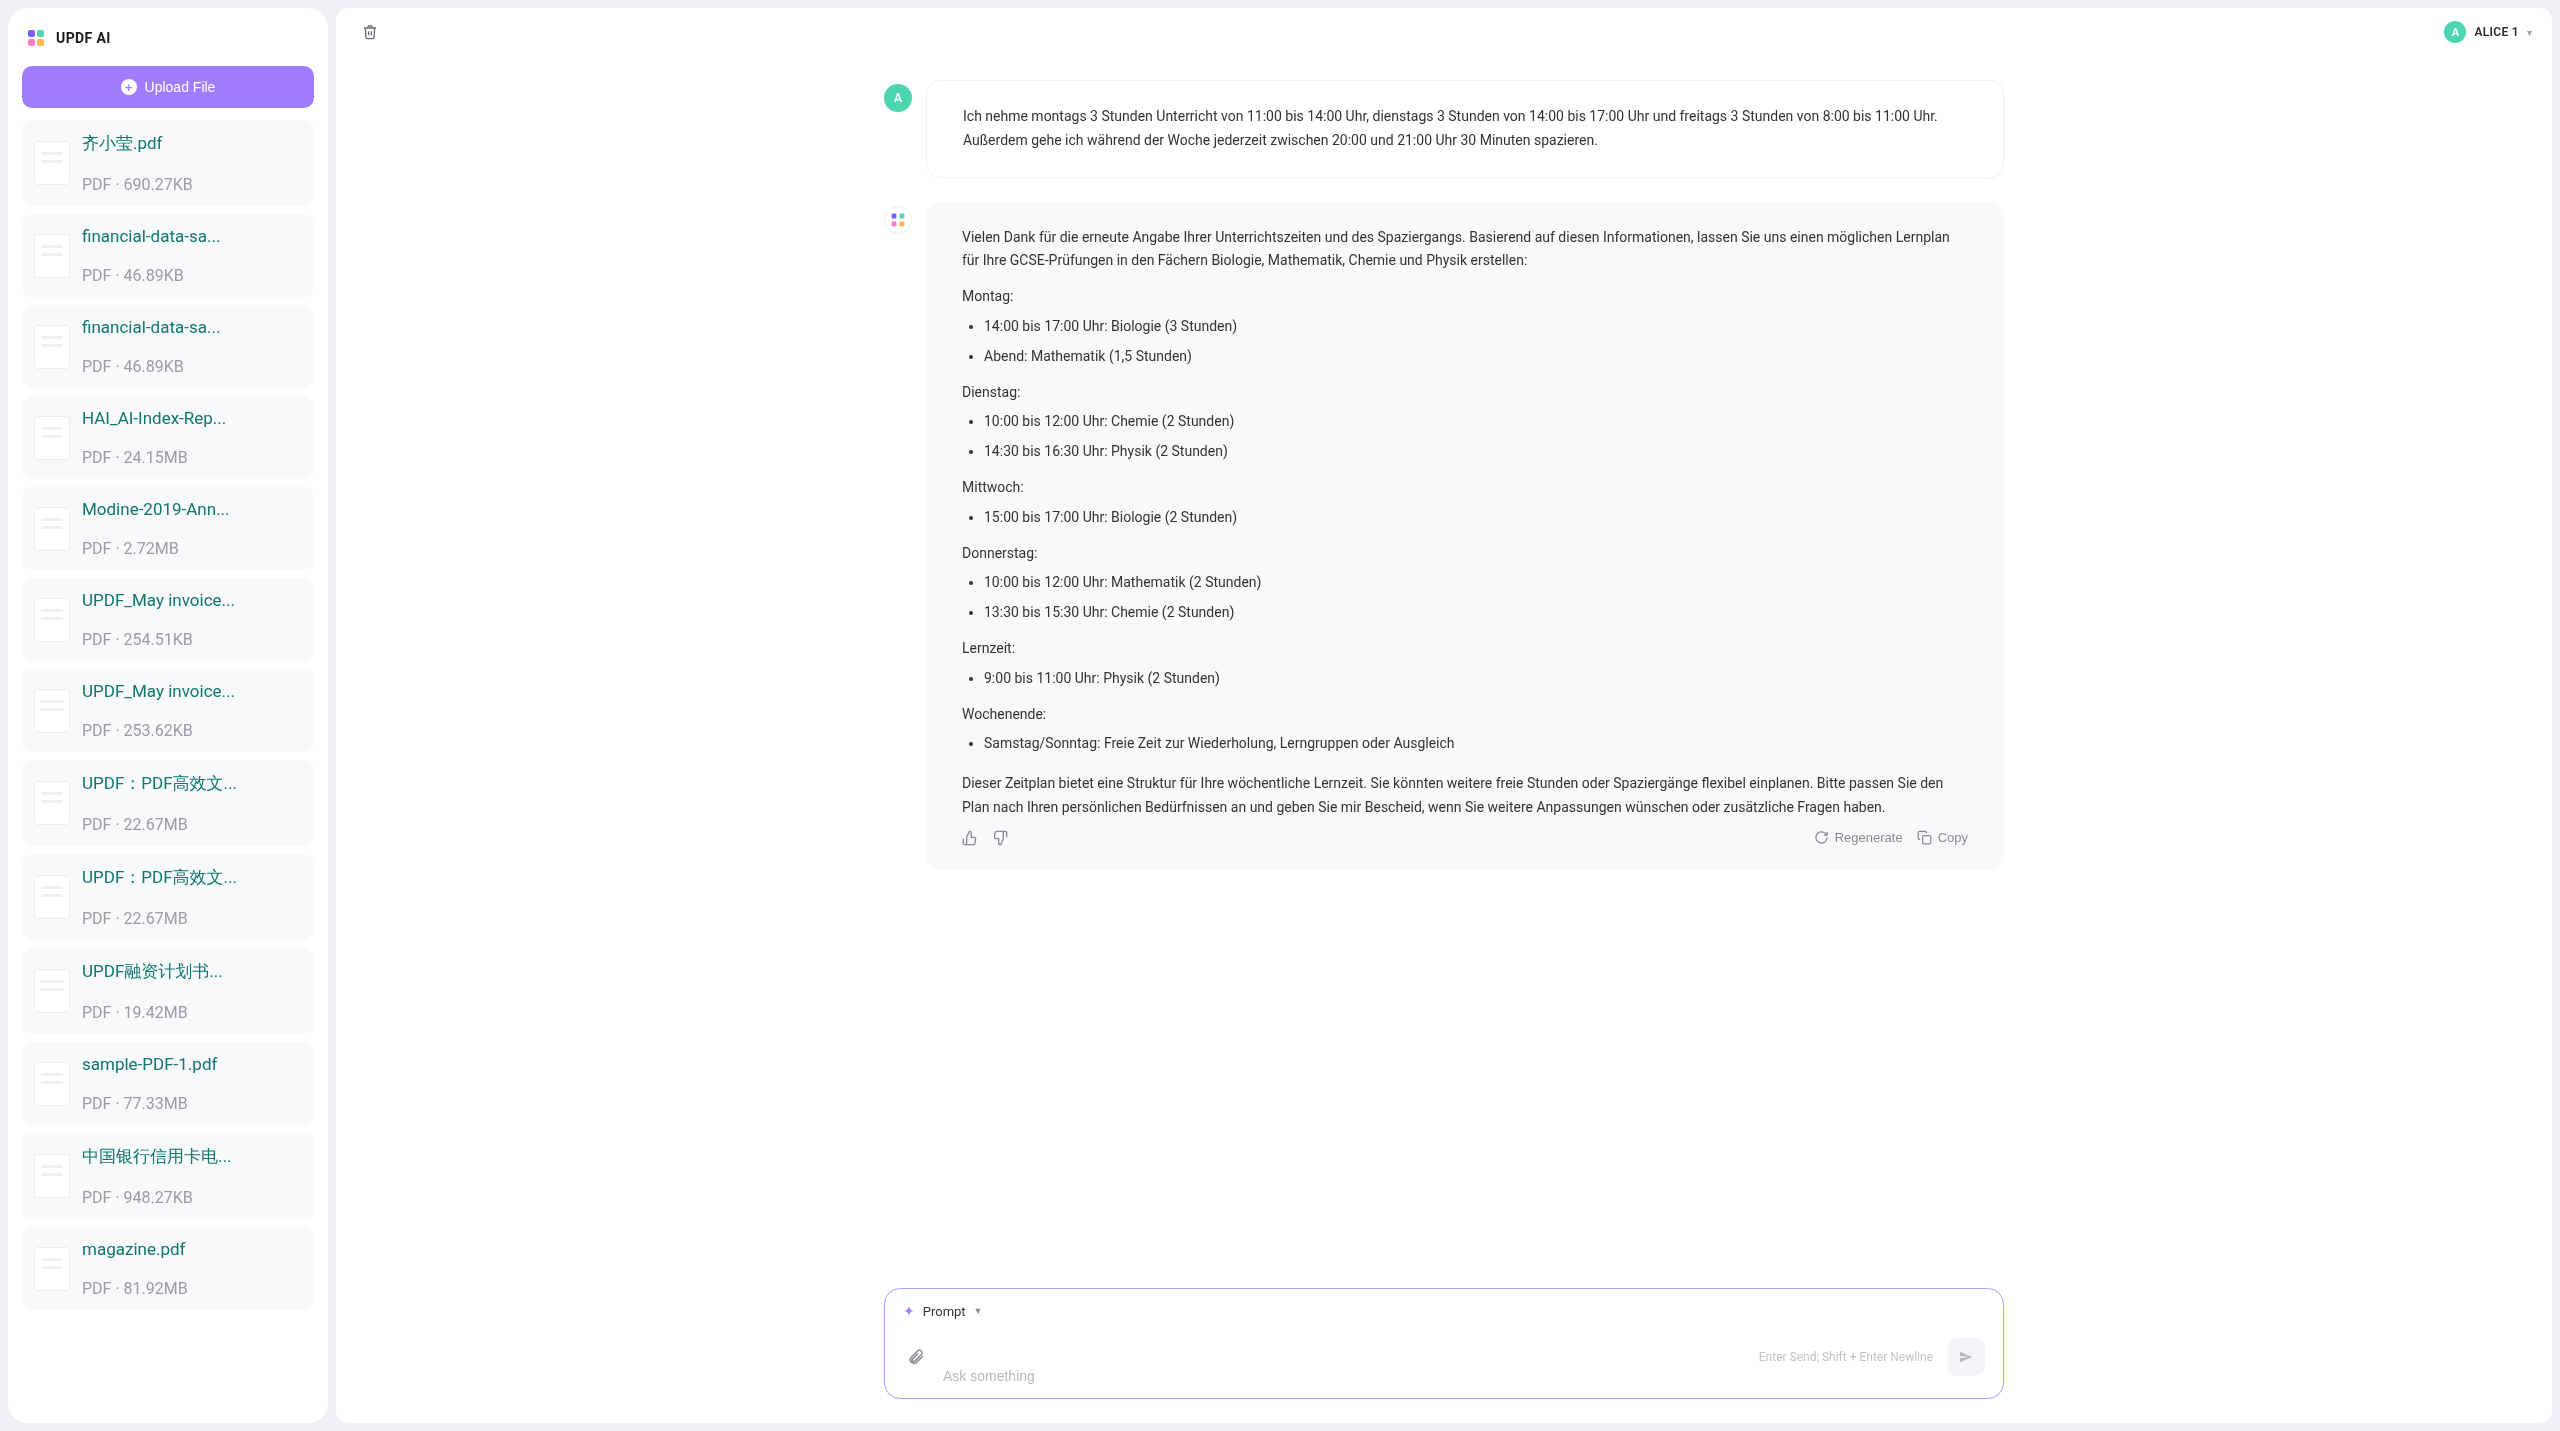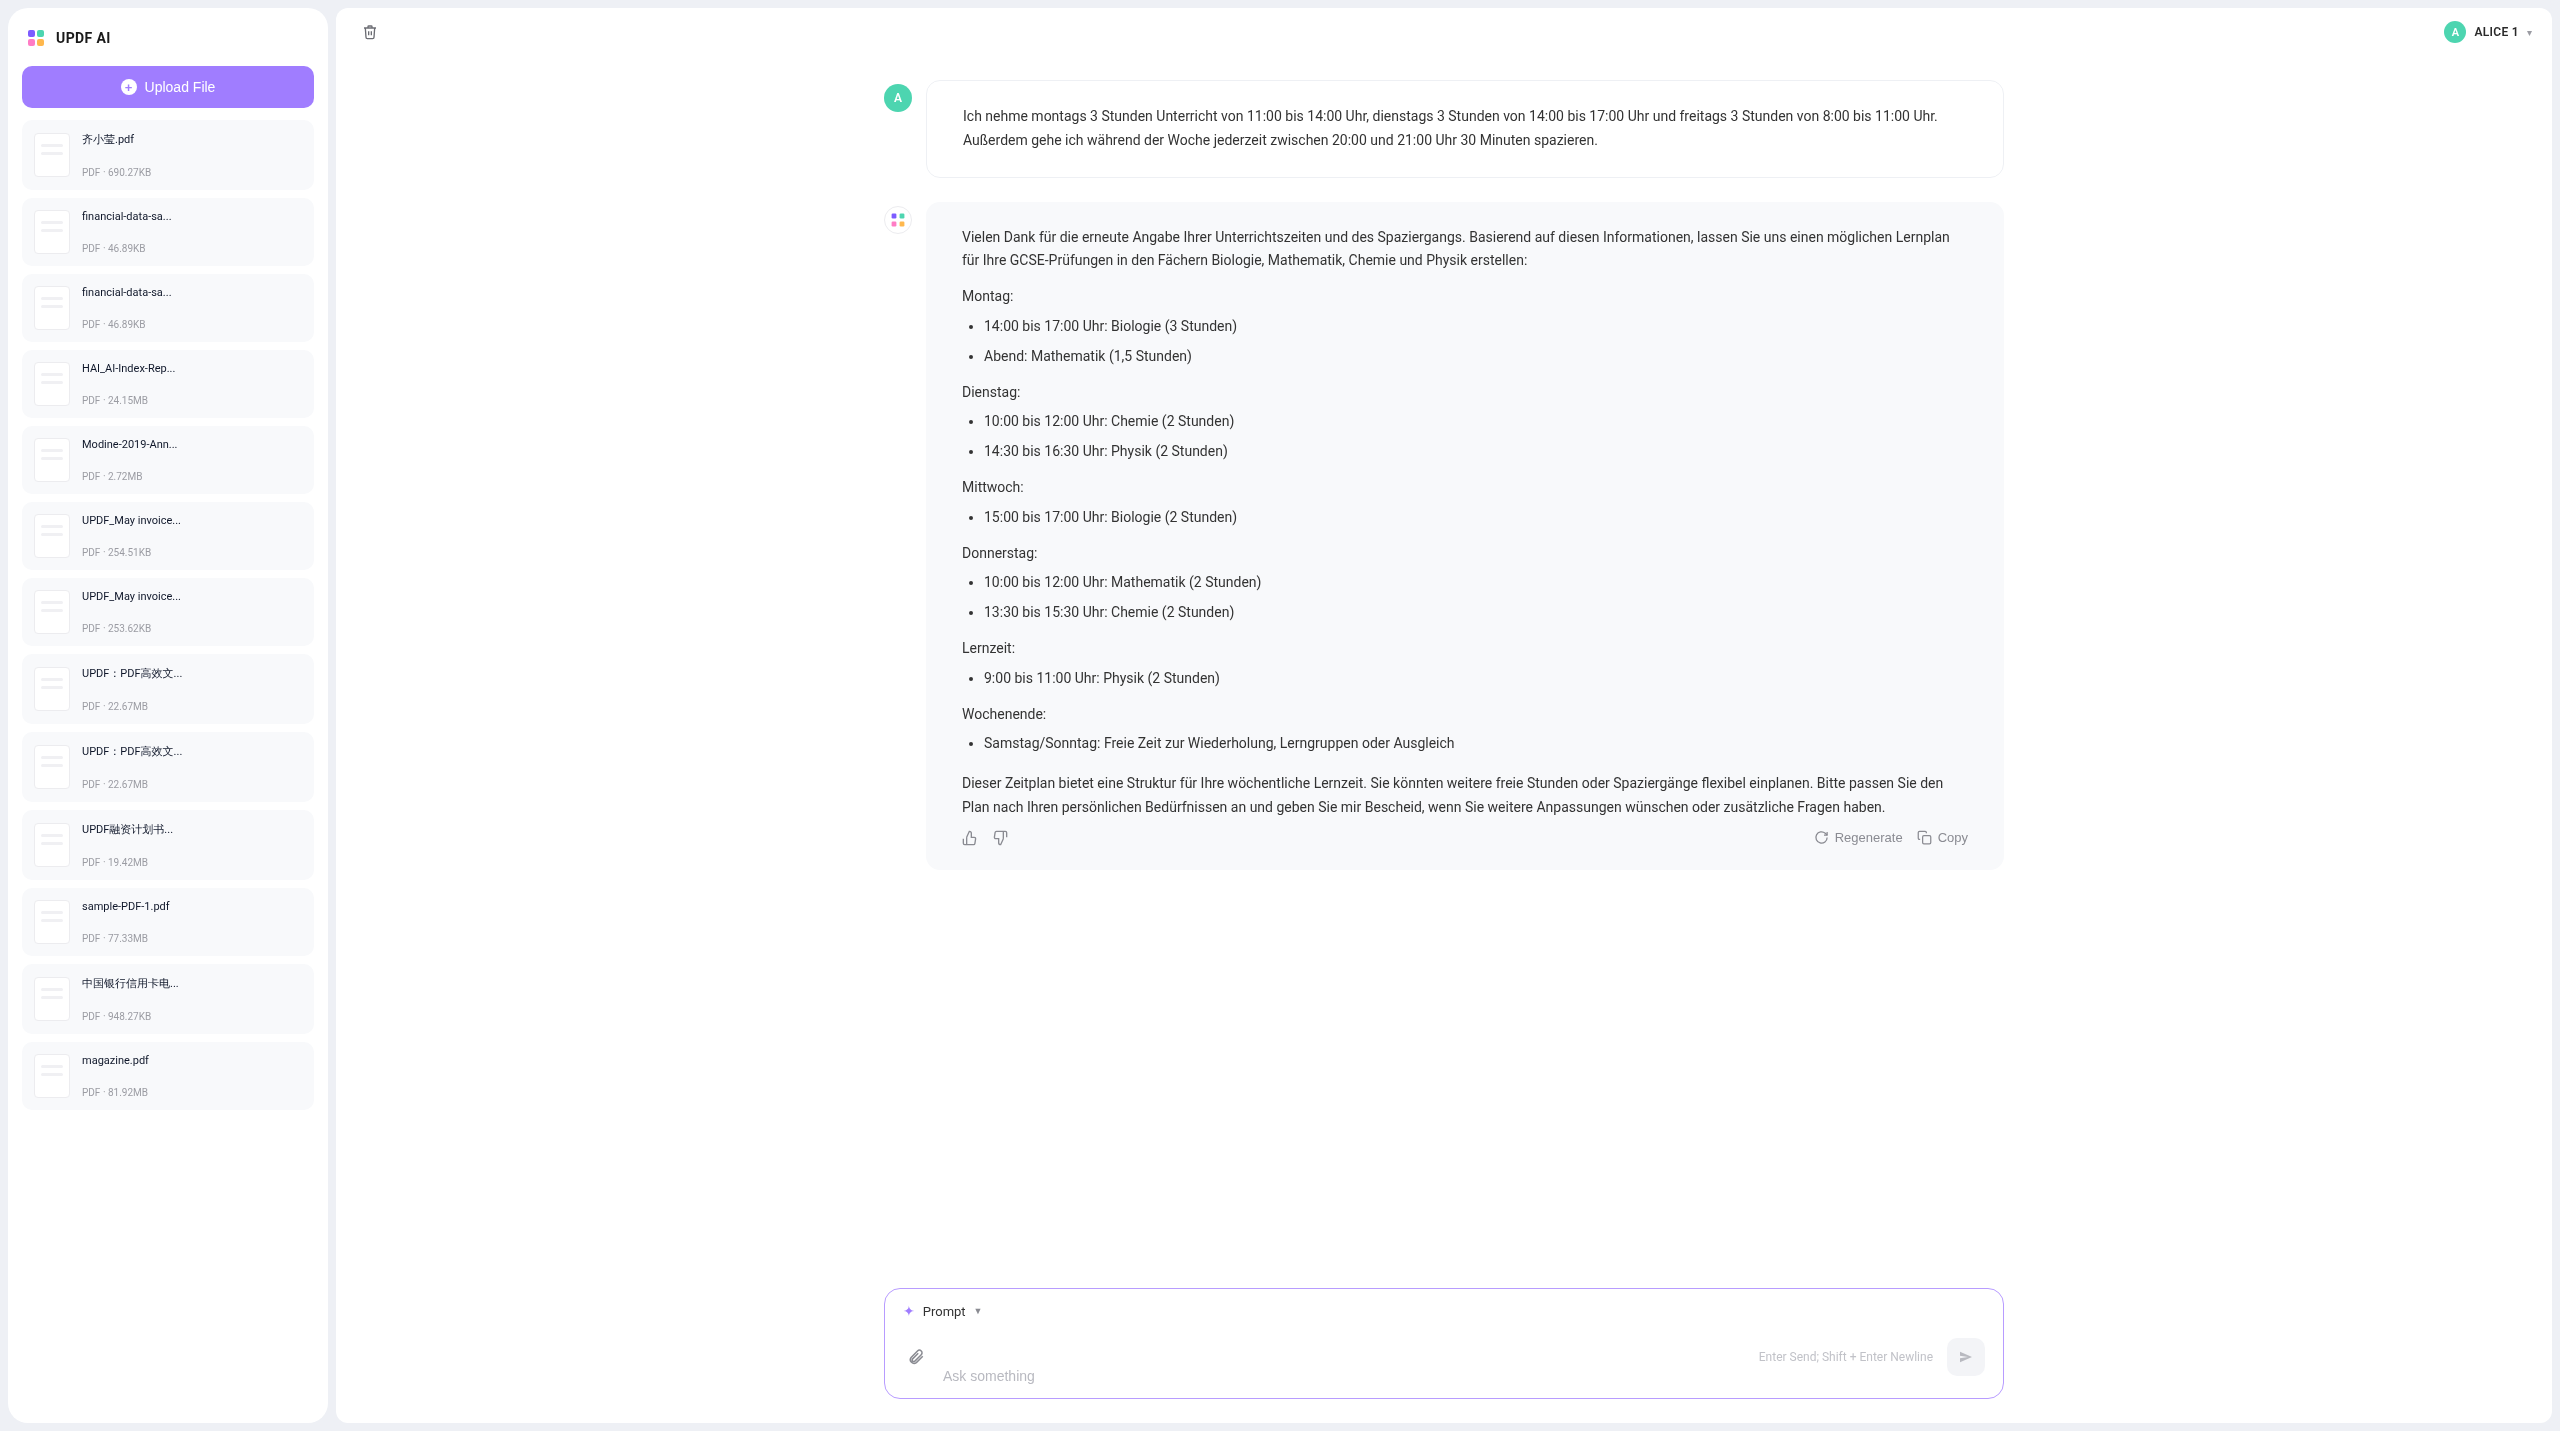--- a/index.html
+++ b/index.html
@@ -93,28 +93,28 @@
   left: 6px;
   right: 6px;
   height: 3px;
   background: #f0f0f3;
   border-radius: 2px;
 }
 .file-thumb::before { top: 10px; }
 .file-thumb::after { top: 18px; }
 .file-info { flex: 1; min-width: 0; }
 .file-name {
-  font-size: 11px;
-  color: #0f172a;
+  font-size: 17px;
+  color: #0f766e;
   white-space: nowrap;
   overflow: hidden;
   text-overflow: ellipsis;
 }
 .file-meta {
-  font-size: 10px;
+  font-size: 16px;
   color: #9b9ca3;
   margin-top: 20px;
 }
 
 .main {
   flex: 1;
   background: #ffffff;
   border-radius: 12px;
   display: flex;
   flex-direction: column;

